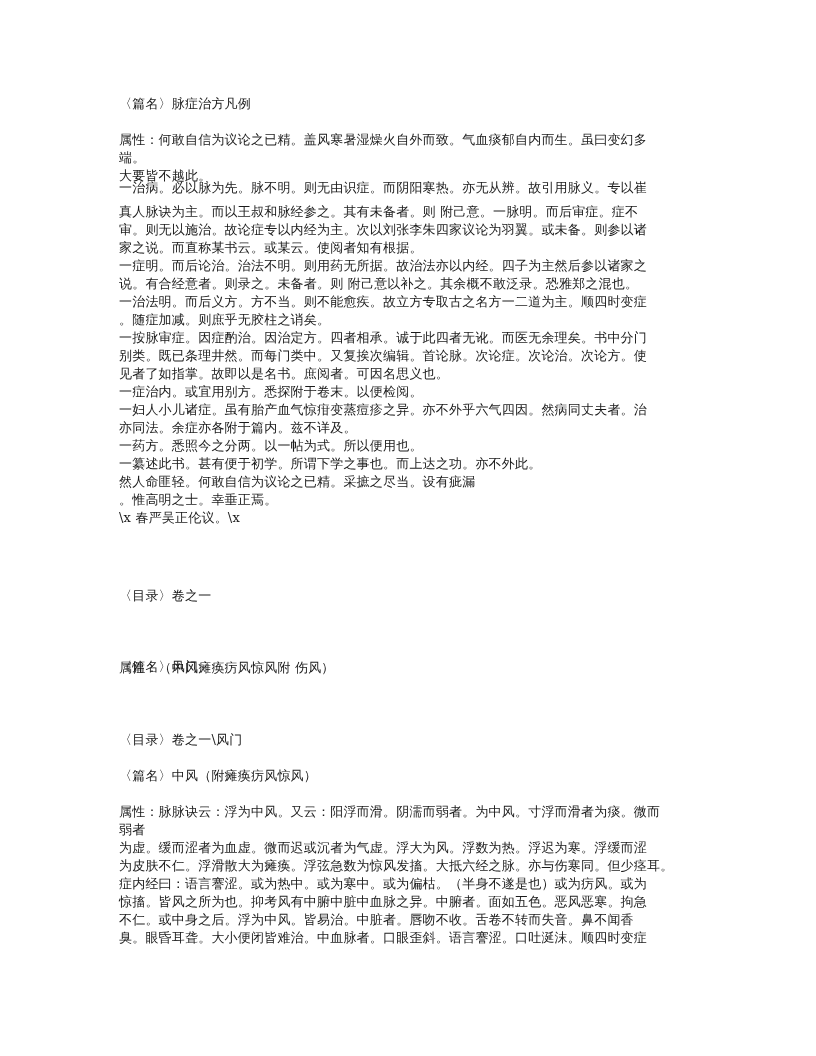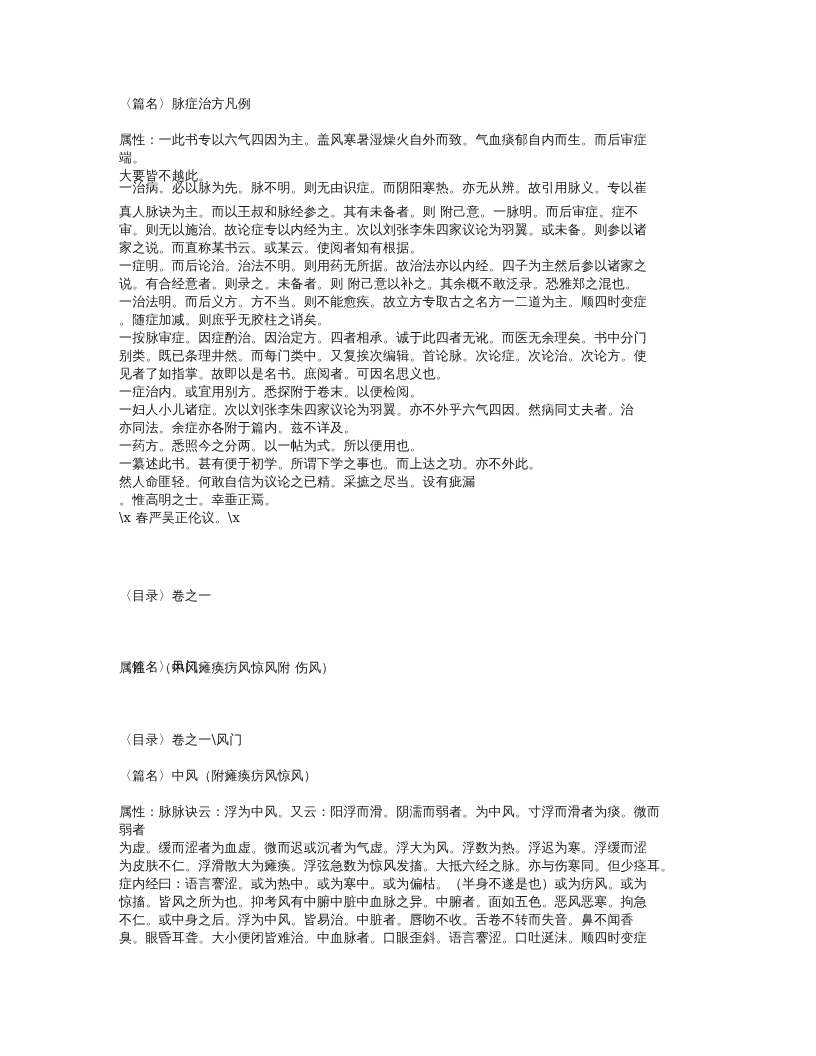--- a/index.html
+++ b/index.html
@@ -13,36 +13,36 @@
     position: absolute; left: 0; white-space: nowrap;
     font-size: 13px; line-height: 18px; letter-spacing: 0.2px;
   }
 </style>
 </head>
 <body>
 
 <div class="page">
 
   <div class="line" style="top:95px">〈篇名〉脉症治方凡例</div>
-  <div class="line" style="top:131px">属性：一此书专以六气四因为主。盖风寒暑湿燥火自外而致。气血痰郁自内而生。而后审症</div>
+  <div class="line" style="top:131px">属性：何敢自信为议论之已精。盖风寒暑湿燥火自外而致。气血痰郁自内而生。虽曰变幻多</div>
   <div class="line" style="top:149px">端。</div>
   <div class="line" style="top:167px">大要皆不越此。</div>
   <div class="line" style="top:179px">一治病。必以脉为先。脉不明。则无由识症。而阴阳寒热。亦无从辨。故引用脉义。专以崔</div>
   <div class="line" style="top:203px">真人脉诀为主。而以王叔和脉经参之。其有未备者。则 附己意。一脉明。而后审症。症不</div>
   <div class="line" style="top:221px">审。则无以施治。故论症专以内经为主。次以刘张李朱四家议论为羽翼。或未备。则参以诸</div>
   <div class="line" style="top:239px">家之说。而直称某书云。或某云。使阅者知有根据。</div>
   <div class="line" style="top:257px">一症明。而后论治。治法不明。则用药无所据。故治法亦以内经。四子为主然后参以诸家之</div>
   <div class="line" style="top:275px">说。有合经意者。则录之。未备者。则 附己意以补之。其余概不敢泛录。恐雅郑之混也。</div>
   <div class="line" style="top:293px">一治法明。而后义方。方不当。则不能愈疾。故立方专取古之名方一二道为主。顺四时变症</div>
   <div class="line" style="top:311px">。随症加减。则庶乎无胶柱之诮矣。</div>
   <div class="line" style="top:329px">一按脉审症。因症酌治。因治定方。四者相承。诚于此四者无讹。而医无余理矣。书中分门</div>
   <div class="line" style="top:347px">别类。既已条理井然。而每门类中。又复挨次编辑。首论脉。次论症。次论治。次论方。使</div>
   <div class="line" style="top:365px">见者了如指掌。故即以是名书。庶阅者。可因名思义也。</div>
   <div class="line" style="top:383px">一症治内。或宜用别方。悉探附于卷末。以便检阅。</div>
-  <div class="line" style="top:401px">一妇人小儿诸症。次以刘张李朱四家议论为羽翼。亦不外乎六气四因。然病同丈夫者。治</div>
+  <div class="line" style="top:401px">一妇人小儿诸症。虽有胎产血气惊疳变蒸痘疹之异。亦不外乎六气四因。然病同丈夫者。治</div>
   <div class="line" style="top:419px">亦同法。余症亦各附于篇内。兹不详及。</div>
   <div class="line" style="top:437px">一药方。悉照今之分两。以一帖为式。所以便用也。</div>
   <div class="line" style="top:455px">一纂述此书。甚有便于初学。所谓下学之事也。而上达之功。亦不外此。</div>
   <div class="line" style="top:473px">然人命匪轻。何敢自信为议论之已精。采摭之尽当。设有疵漏</div>
   <div class="line" style="top:491px">。惟高明之士。幸垂正焉。</div>
   <div class="line" style="top:509px">\x 春严吴正伦议。\x</div>
 
   <div class="line" style="top:587px">〈目录〉卷之一</div>
   <div class="line" style="top:658px">〈篇名〉风门</div>
   <div class="line" style="top:659px">属性：（中风瘫痪疠风惊风附  伤风）</div>

